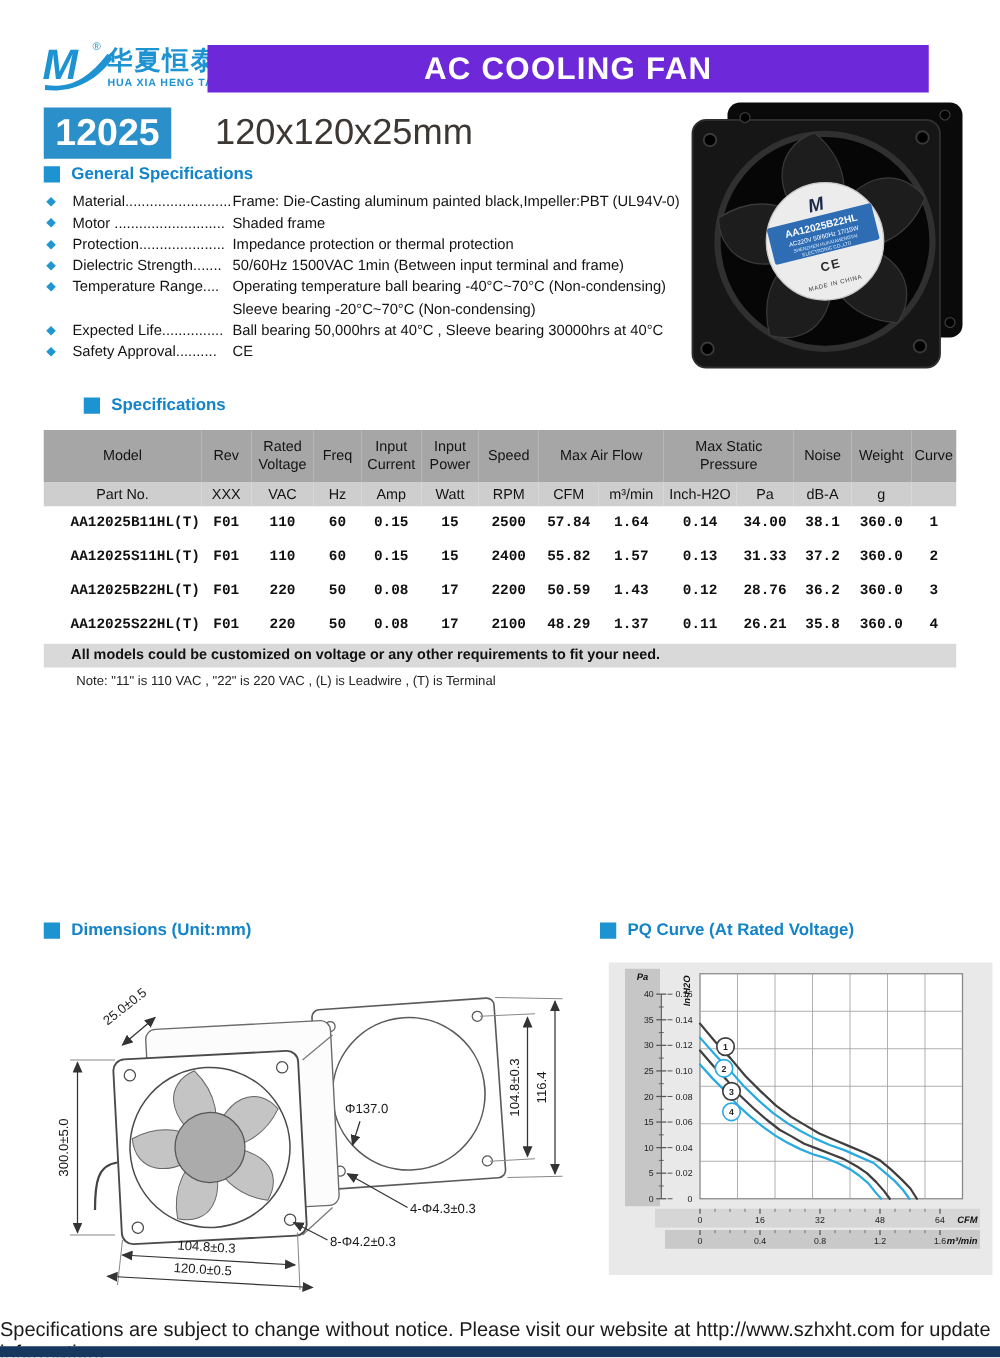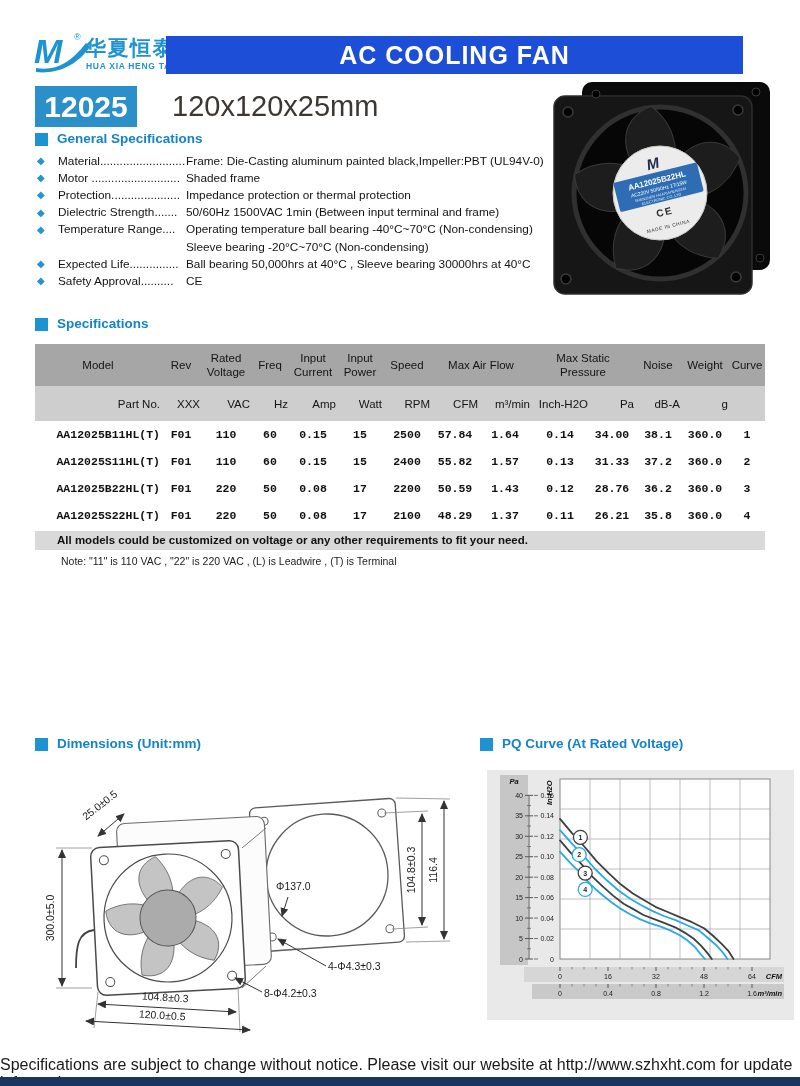--- a/index.html
+++ b/index.html
@@ -1,20 +1,20 @@
 <!DOCTYPE html>
 <html><head>
 <meta charset="utf-8">
 <style>
   html,body{margin:0;padding:0;background:#ffffff;}
   .page{position:relative;width:800px;height:1086px;background:#fff;font-family:"Liberation Sans",sans-serif;overflow:hidden;}
 
   
   .logo-wrap{position:absolute;left:33px;top:27px;width:155px;height:52px;}
-  .banner{position:absolute;left:166px;top:36px;width:577px;height:38px;background:#1d4ed8;color:#fff;
+  .banner{position:absolute;left:166px;top:36px;width:577px;height:38px;background:#6d28d9;color:#fff;
           display:flex;align-items:center;justify-content:center;font-size:25px;font-weight:bold;letter-spacing:1px;}
   .model-box{position:absolute;left:35px;top:86px;width:102px;height:41px;background:#2b8fc9;color:#fff;
              display:flex;align-items:center;justify-content:center;font-size:30px;font-weight:bold;}
   .model-size{position:absolute;left:172px;top:86px;height:41px;line-height:41px;font-size:29px;color:#3c3733;}
 
   
   .sec-head{position:absolute;display:flex;align-items:flex-end;gap:9px;}
   .sec-head .sq{width:13px;height:13px;background:#1d93d2;flex:none;}
   .sec-head h2{margin:0;font-size:13.5px;color:#1484c8;font-weight:bold;}
 
@@ -25,21 +25,21 @@
   .spec-list .lbl{width:128px;flex:none;}
   .spec-list .val{flex:1;}
 
   
   .fan-photo{position:absolute;left:548px;top:80px;width:228px;height:220px;}
 
   
   .table-sec{position:absolute;left:35px;top:316px;width:730px;}
   table.spec{width:730px;border-collapse:collapse;table-layout:fixed;margin-top:13px;}
   table.spec tr.h1 th{background:#a6a6a6;font-weight:normal;font-size:11.5px;color:#141414;height:42px;line-height:1.25;vertical-align:middle;padding:0 1px;}
-  table.spec tr.h2 th{background:#cecece;font-weight:normal;font-size:11.5px;color:#141414;height:35px;padding:0 1px;text-align:right;}
+  table.spec tr.h2 th{background:#cecece;font-weight:normal;font-size:11.5px;color:#141414;height:19px;padding:0 1px;}
   table.spec tbody td{height:25px;text-align:center;font-family:"Liberation Mono","DejaVu Sans Mono",monospace;font-size:11.5px;font-weight:700;color:#111;}
   table.spec tbody td.cell-model{text-align:right;padding-left:20px;}
   .customize{background:#d9d9d9;height:19px;line-height:19px;font-size:11.5px;font-weight:600;color:#111;padding-left:22px;margin-top:2px;}
   .note{font-size:10.5px;color:#222;padding-left:26px;margin-top:5px;}
 
   
   .dims-svg{position:absolute;left:32px;top:770px;}
   .pq-panel{position:absolute;left:487px;top:770px;width:307px;height:250px;background:#e9e9e9;}
   .pq-panel svg{display:block;margin:1px;}
   svg text.tick{font-family:"Liberation Sans",sans-serif;font-size:7px;fill:#222;}
@@ -144,21 +144,21 @@
         <text x="112" y="110.5" text-anchor="middle" font-family="Liberation Sans, sans-serif" font-size="5" fill="#fff">AC220V 50/60Hz 17/15W</text>
         <text x="112" y="116" text-anchor="middle" font-family="Liberation Sans, sans-serif" font-size="3.8" fill="#dce8f5">SHENZHEN HUAXIAHENGTAI</text>
         <text x="112" y="120.5" text-anchor="middle" font-family="Liberation Sans, sans-serif" font-size="3.8" fill="#dce8f5">ELECTRONIC CO.,LTD</text>
         <text x="112" y="136" text-anchor="middle" font-family="Liberation Sans, sans-serif" font-size="10" font-weight="bold" letter-spacing="1.5" fill="#2b2b2b">CE</text>
         <text x="112" y="149" text-anchor="middle" font-family="Liberation Sans, sans-serif" font-size="4.8" letter-spacing="0.6" fill="#333">MADE IN CHINA</text>
       </g>
     </svg>
   </div>
 
   <div class="table-sec">
-    <div class="sec-head" style="position:static;">
+    <div class="sec-head" style="position:static;margin-left:32px;">
       <span class="sq"></span>
       <h2>Specifications</h2>
     </div>
     <table class="spec">
       <colgroup>
         <col style="width:126px">
           <col style="width:40px">
           <col style="width:50px">
           <col style="width:38px">
         <col style="width:48px">

